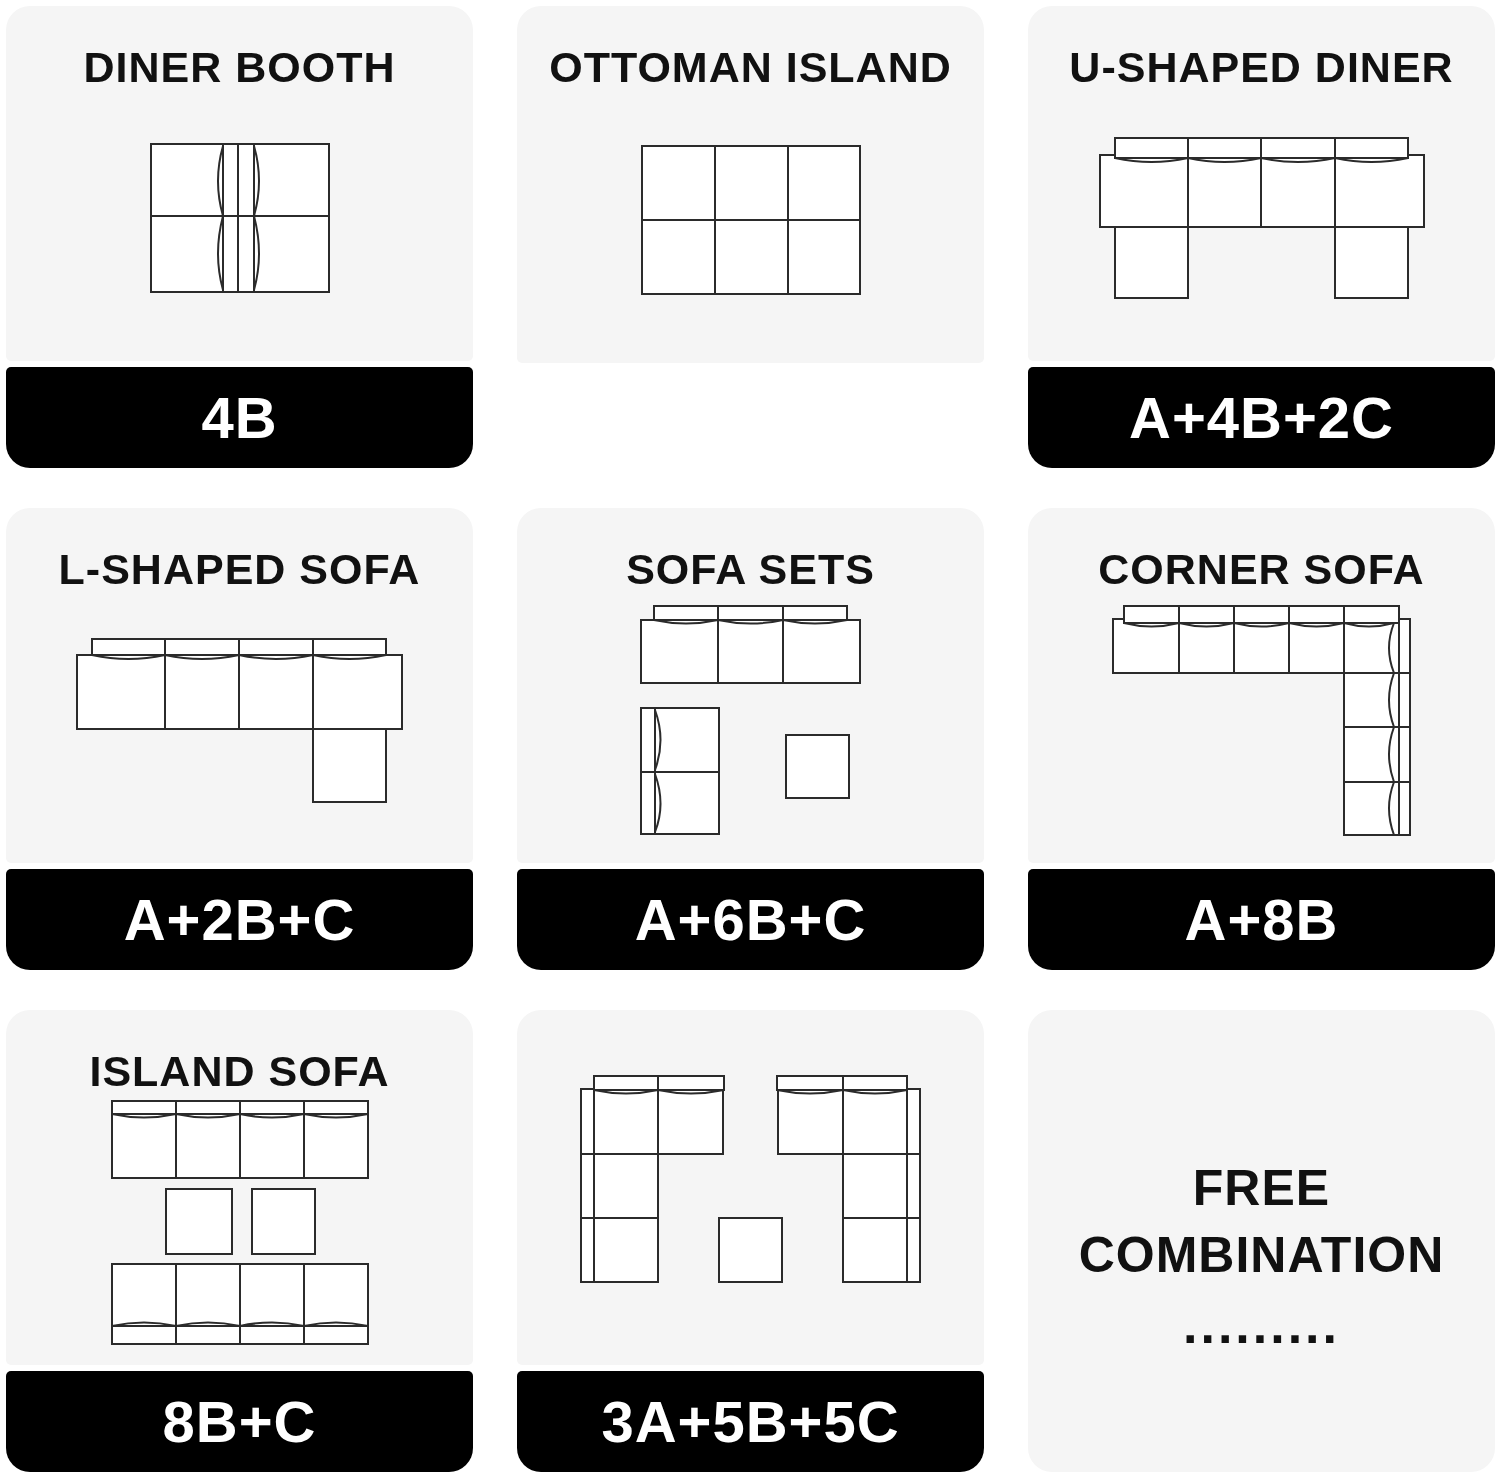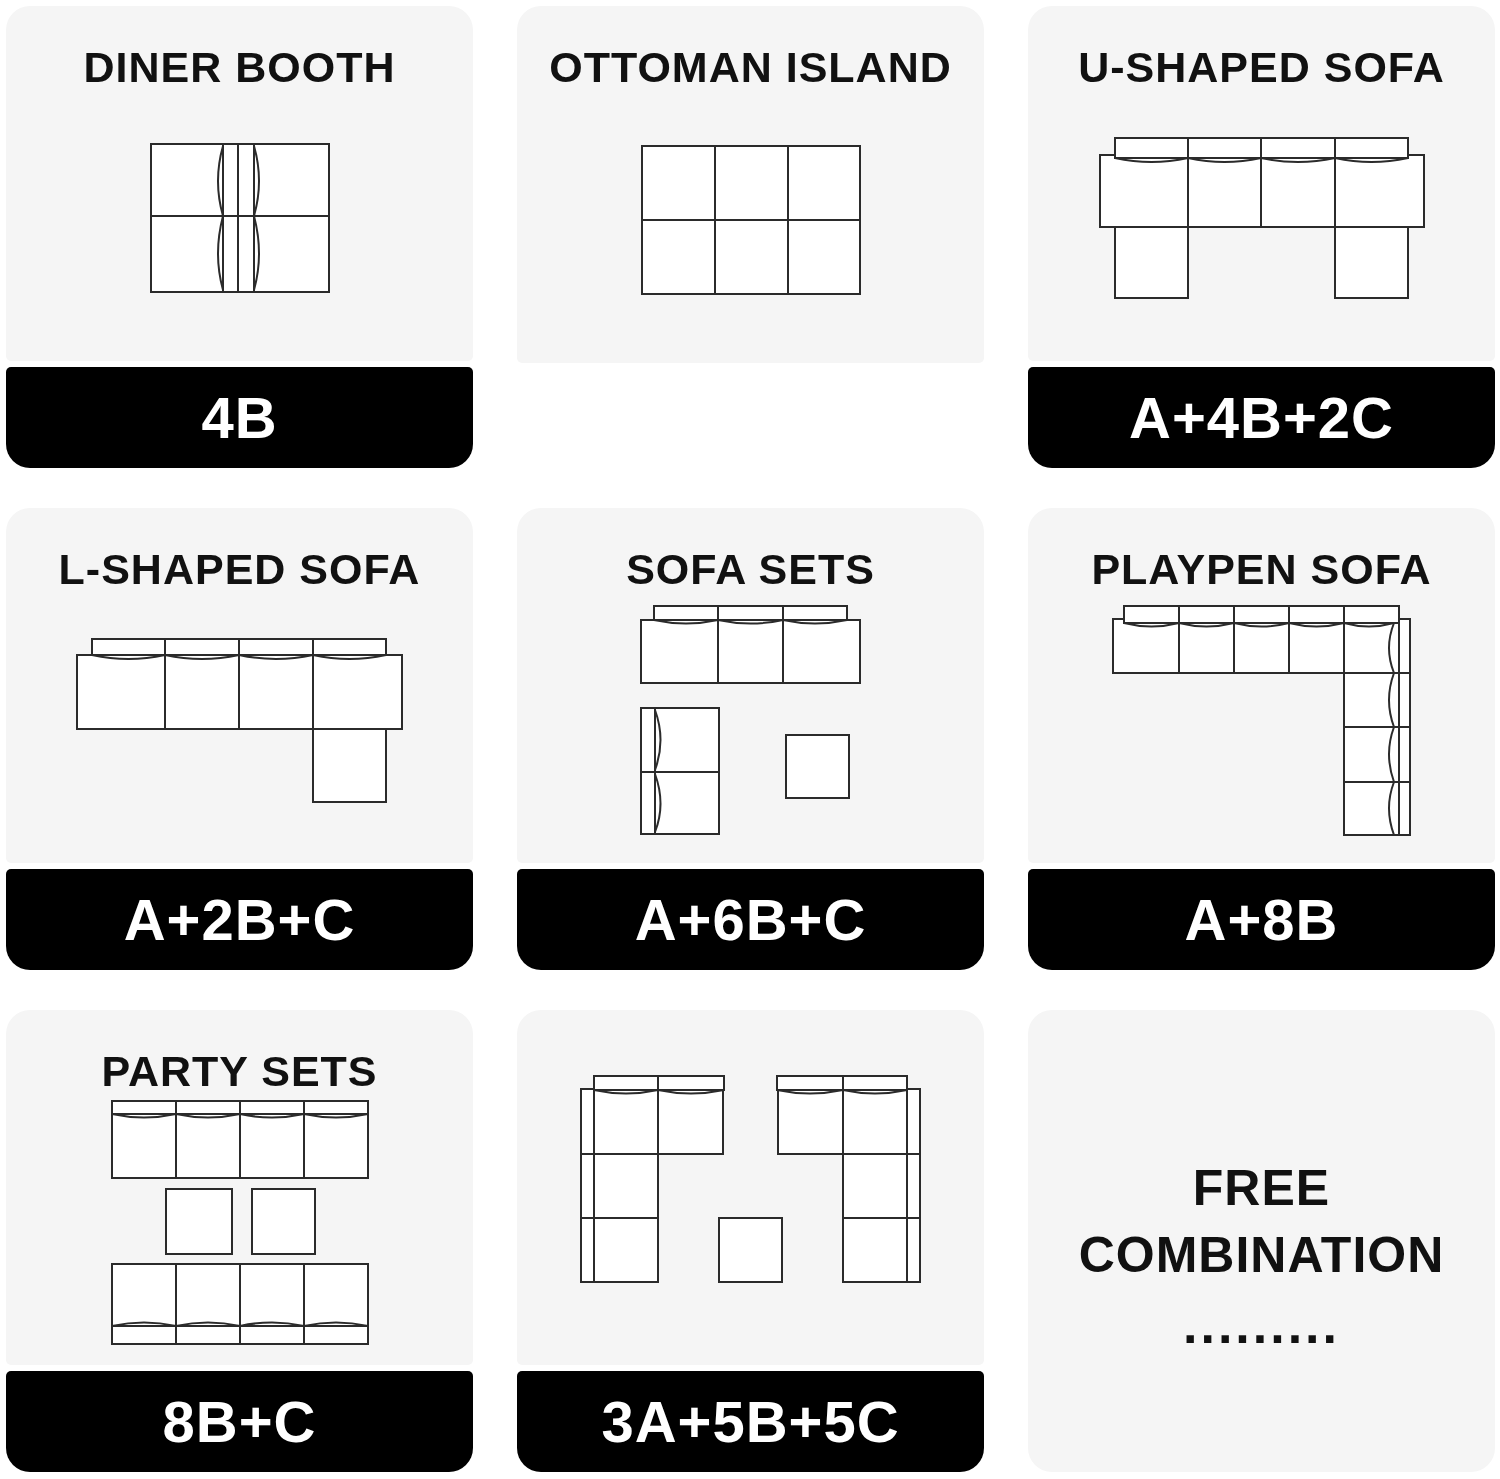--- a/index.html
+++ b/index.html
@@ -123,21 +123,21 @@
             <line x1="73" y1="0" x2="73" y2="148" stroke="#2b2b2b" stroke-width="2"></line>
             <line x1="146" y1="0" x2="146" y2="148" stroke="#2b2b2b" stroke-width="2"></line>
             <line x1="0" y1="74" x2="218" y2="74" stroke="#2b2b2b" stroke-width="2"></line>
           </svg>
       </div>
     </div>
   </div>
 
   <div class="card">
     <div class="card-body">
-      <div class="card-title">U-SHAPED SOFA</div>
+      <div class="card-title">U-SHAPED DINER</div>
       <div class="diagram-wrap">
         <svg class="diagram" viewBox="-2 -2 328 165" width="328" height="165">
             <rect x="0" y="17" width="324" height="72" fill="#ffffff" stroke="#2b2b2b" stroke-width="2"></rect>
             <rect x="15" y="0" width="293" height="20" fill="#ffffff" stroke="#2b2b2b" stroke-width="2"></rect>
             <rect x="15" y="89" width="73" height="71" fill="#ffffff" stroke="#2b2b2b" stroke-width="2"></rect>
             <rect x="235" y="89" width="73" height="71" fill="#ffffff" stroke="#2b2b2b" stroke-width="2"></rect>
             <line x1="88" y1="0" x2="88" y2="89" stroke="#2b2b2b" stroke-width="2"></line>
             <line x1="161" y1="0" x2="161" y2="89" stroke="#2b2b2b" stroke-width="2"></line>
             <line x1="235" y1="0" x2="235" y2="89" stroke="#2b2b2b" stroke-width="2"></line>
             <path d="M15,20 Q51.5,28 88,20" fill="none" stroke="#2b2b2b" stroke-width="2"></path>
@@ -196,21 +196,21 @@
           </svg>
       </div>
     </div>
     <div class="card-banner">
       <span class="banner-code">A+6B+C</span>
     </div>
   </div>
 
   <div class="card">
     <div class="card-body">
-      <div class="card-title">PLAYPEN SOFA</div>
+      <div class="card-title">CORNER SOFA</div>
       <div class="diagram-wrap">
         <svg class="diagram" viewBox="-2 -2 301 233" width="301" height="233">
             <rect x="0" y="13" width="297" height="54" fill="#ffffff" stroke="#2b2b2b" stroke-width="2"></rect>
             <rect x="11" y="0" width="275" height="17" fill="#ffffff" stroke="#2b2b2b" stroke-width="2"></rect>
             <rect x="231" y="67" width="66" height="162" fill="#ffffff" stroke="#2b2b2b" stroke-width="2"></rect>
             <line x1="66" y1="0" x2="66" y2="67" stroke="#2b2b2b" stroke-width="2"></line>
             <line x1="121" y1="0" x2="121" y2="67" stroke="#2b2b2b" stroke-width="2"></line>
             <line x1="176" y1="0" x2="176" y2="67" stroke="#2b2b2b" stroke-width="2"></line>
             <line x1="231" y1="0" x2="231" y2="67" stroke="#2b2b2b" stroke-width="2"></line>
             <line x1="231" y1="121" x2="297" y2="121" stroke="#2b2b2b" stroke-width="2"></line>
@@ -225,21 +225,21 @@
           </svg>
       </div>
     </div>
     <div class="card-banner">
       <span class="banner-code">A+8B</span>
     </div>
   </div>
 
   <div class="card">
     <div class="card-body">
-      <div class="card-title">PARTY SETS</div>
+      <div class="card-title">ISLAND SOFA</div>
       <div class="diagram-wrap">
         <svg class="diagram" viewBox="-2 -2 260 247" width="260" height="247">
             <rect x="0" y="0" width="256" height="77" fill="#ffffff" stroke="#2b2b2b" stroke-width="2"></rect>
             <rect x="54" y="88" width="66" height="65" fill="#ffffff" stroke="#2b2b2b" stroke-width="2"></rect>
             <rect x="140" y="88" width="63" height="65" fill="#ffffff" stroke="#2b2b2b" stroke-width="2"></rect>
             <rect x="0" y="163" width="256" height="80" fill="#ffffff" stroke="#2b2b2b" stroke-width="2"></rect>
             <line x1="64" y1="0" x2="64" y2="77" stroke="#2b2b2b" stroke-width="2"></line>
             <line x1="128" y1="0" x2="128" y2="77" stroke="#2b2b2b" stroke-width="2"></line>
             <line x1="192" y1="0" x2="192" y2="77" stroke="#2b2b2b" stroke-width="2"></line>
             <line x1="0" y1="13" x2="256" y2="13" stroke="#2b2b2b" stroke-width="2"></line>

